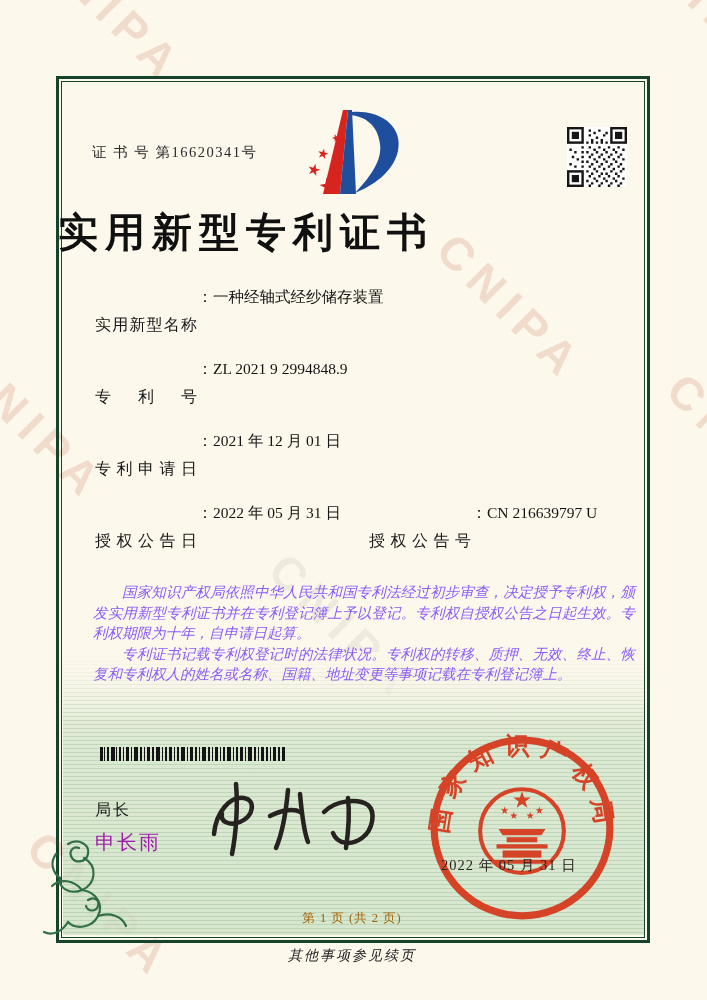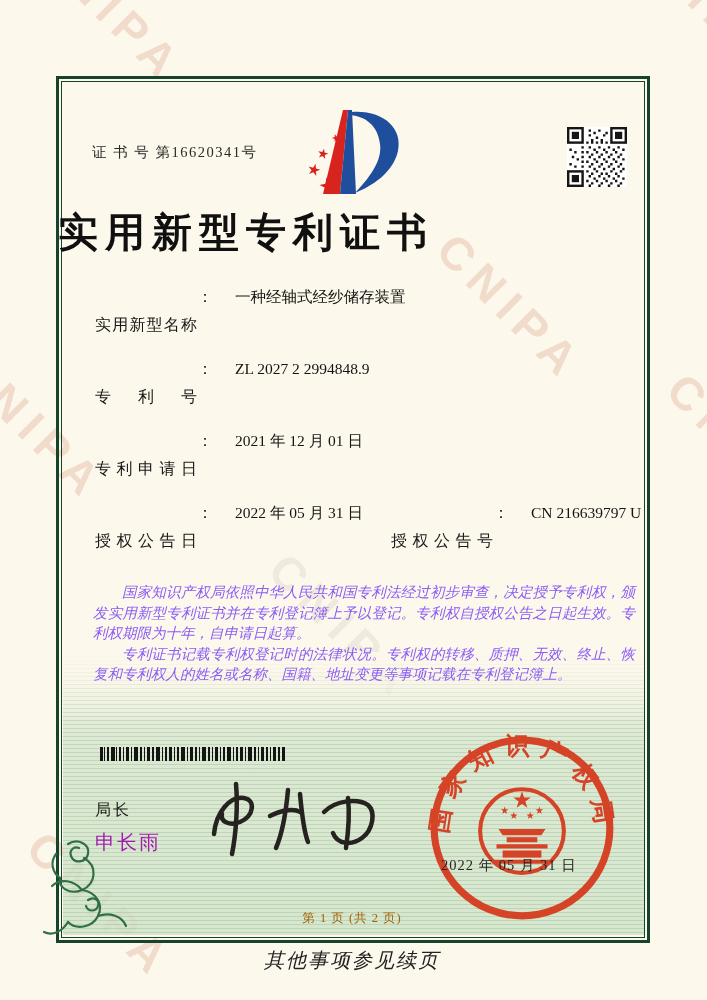--- a/index.html
+++ b/index.html
@@ -40,21 +40,21 @@
     position:absolute; left:58px; top:205px; width:588px; text-align:left;
     font-size:40px; font-weight:bold; letter-spacing:7px; color:#101010;
   }
   .fields { position:absolute; left:95px; top:285px; width:540px; }
   .frow { margin-bottom:21px; white-space:nowrap; line-height:23px; }
   .flabel {
     display:inline-block; width:102px; font-size:16px; color:#181818;
     text-align:justify; text-align-last:justify; vertical-align:top;margin-top:28px;
   }
   .fcolon { font-size:16px; }
-  .fvalue { font-size:15.5px; margin-left:22px; color:#141414; }
+  .fvalue { font-size:15.5px; margin-left:0; color:#141414; }
   .gval1 { display:inline-block; width:150px; }
   .glabel2 { margin-left:6px; }
   .paras {
     position:absolute; left:93px; top:582px; width:542px;
     font-size:14.5px; line-height:20.5px; font-style:italic; color:#8b5cf6;
     text-align:justify;
   }
   .paras p { margin:0; text-indent:2em; }
   .barcode { position:absolute; left:100px; top:747px; }
   .director-title { position:absolute; left:95px; top:800px; font-size:16px; color:#20201e; letter-spacing:2px; }
@@ -64,21 +64,21 @@
   .seal-date {
     position:absolute; left:441px; top:856px; font-size:14.5px; letter-spacing:1px;
     color:#2c2420; z-index:4; white-space:nowrap;
   }
   .page-no {
     position:absolute; left:58px; top:910px; width:588px; text-align:center;
     font-size:12.5px; color:#a16207; letter-spacing:1px; z-index:3;
   }
   .footer-note {
     position:absolute; left:58px; top:947px; width:588px; text-align:center;
-    font-size:20px; font-style:italic; color:#222; letter-spacing:2px;
+    font-size:14px; font-style:italic; color:#222; letter-spacing:2px;
   }
   .ornament { position:absolute; left:38px; top:836px; z-index:3; }
   svg { display:block; }
 </style>
 </head>
 <body>
 
 <div class="page">
 
   <span class="wm" style="left:18px; top:-18px;">CNIPA</span>
@@ -149,21 +149,21 @@
     </svg>
   </div>
 
   <div class="title">实用新型专利证书</div>
 
   <div class="fields">
     <div class="frow">
       <span class="flabel">实用新型名称</span><span class="fcolon">：</span><span class="fvalue">一种经轴式经纱储存装置</span>
     </div>
     <div class="frow">
-      <span class="flabel">专利号</span><span class="fcolon">：</span><span class="fvalue">ZL 2027 2 2994848.9</span>
+      <span class="flabel">专利号</span><span class="fcolon">：</span><span class="fvalue">ZL 2021 9 2994848.9</span>
     </div>
     <div class="frow">
       <span class="flabel">专利申请日</span><span class="fcolon">：</span><span class="fvalue">2021 年 12 月 01 日</span>
     </div>
     <div class="frow">
       <span class="flabel">授权公告日</span><span class="fcolon">：</span><span class="fvalue gval1">2022 年 05 月 31 日</span><span class="flabel glabel2">授权公告号</span><span class="fcolon">：</span><span class="fvalue">CN 216639797 U</span>
     </div>
   </div>
 
   <div class="paras">

